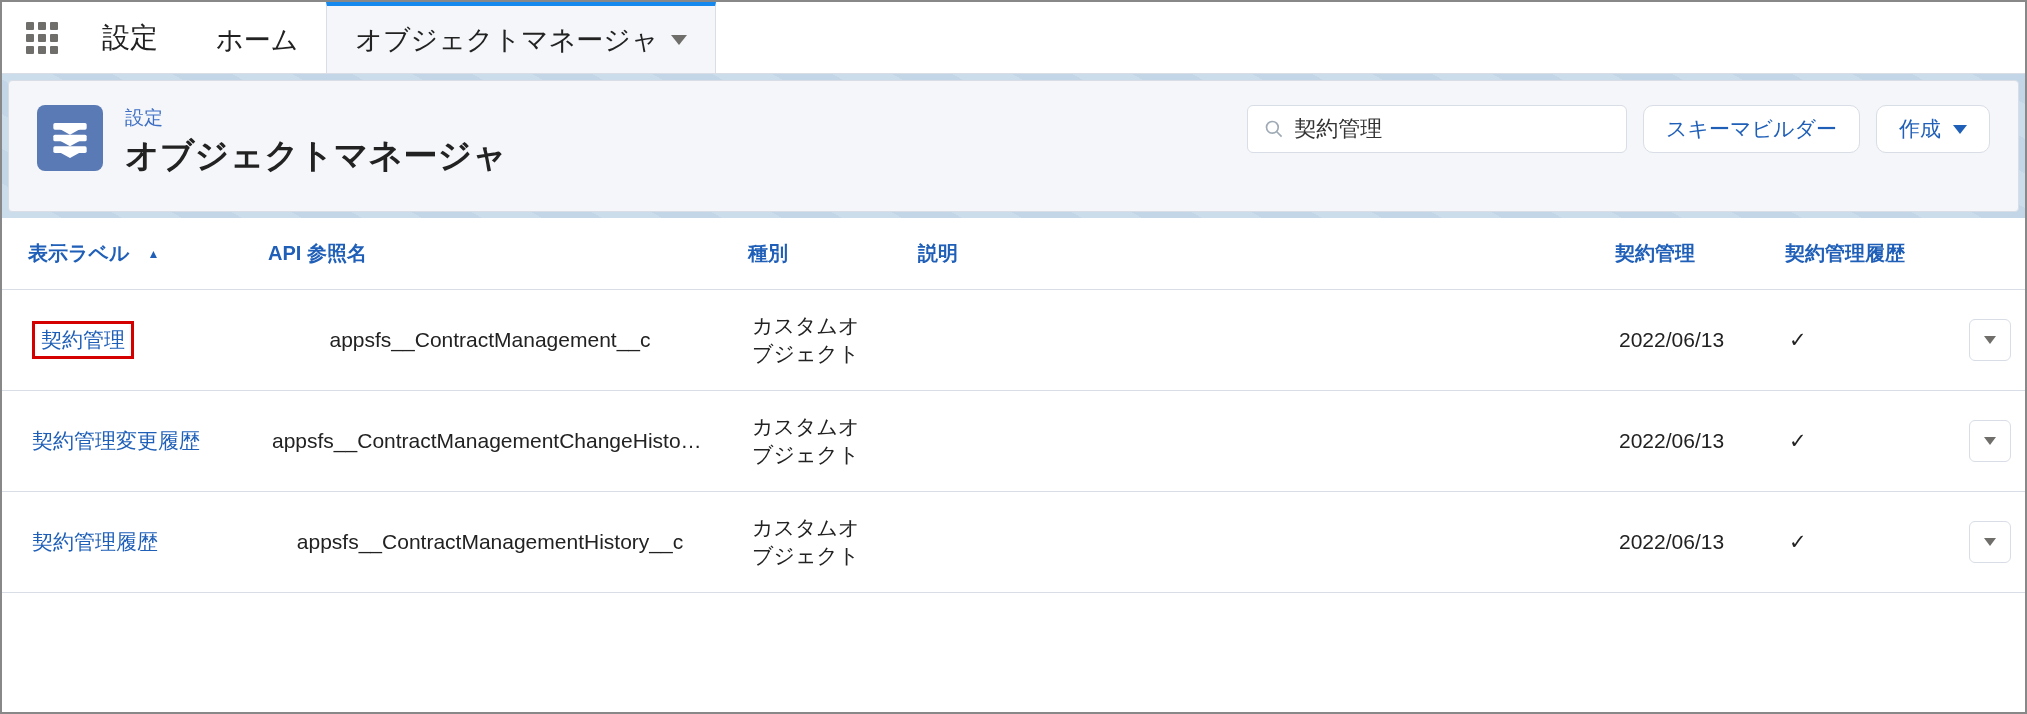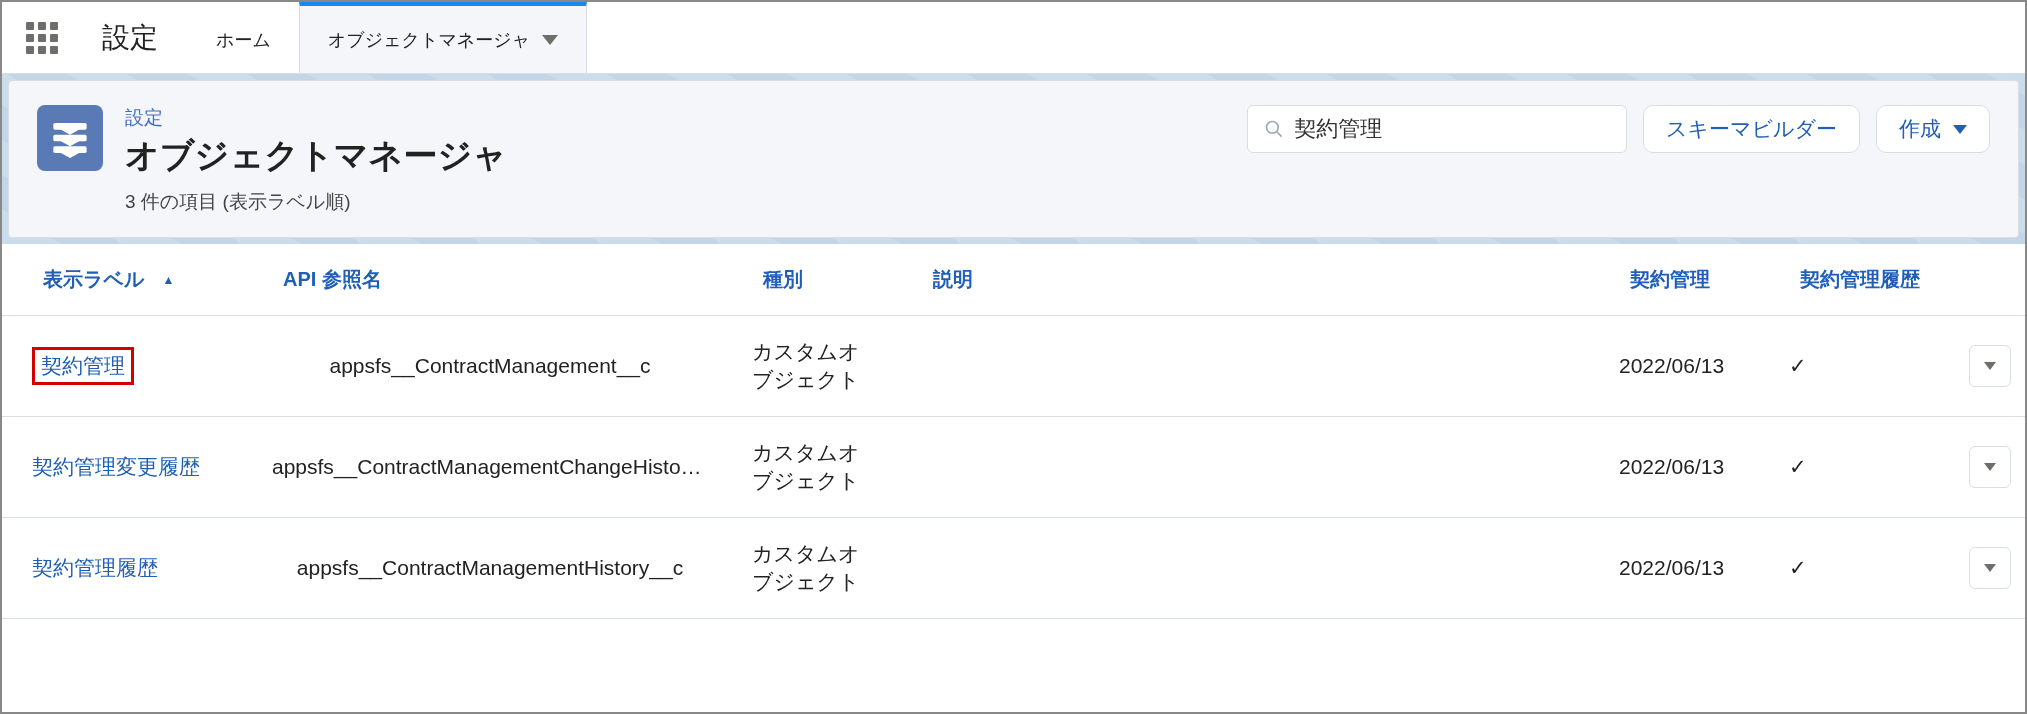--- a/index.html
+++ b/index.html
@@ -36,21 +36,21 @@
   .app-title {
     font-size: 28px;
     font-weight: 400;
     display: flex; align-items: center;
     padding: 0 30px 0 20px;
     color: #222;
   }
   .tab {
     display: flex; align-items: center;
     padding: 8px 28px;
-    font-size: 18px;
+    font-size: 27px;
     color: #222;
     border-top: 4px solid transparent;
     cursor: pointer;
     gap: 12px;
   }
   .tab.active {
     border-top: 4px solid #1589ee;
     background: #f4f6f9;
     border-left: 1px solid #d8dde6;
     border-right: 1px solid #d8dde6;
@@ -105,21 +105,21 @@
     background:#fff; border:1px solid #d8dde6; border-radius:10px;
     height:48px; padding:0 22px; font-size:21px; color:#1f5fb8;
     display:flex; align-items:center; gap:12px; cursor:pointer;
   }
   .btn .chev { border-top-color:#1f5fb8; border-left-width:7px; border-right-width:7px; border-top-width:9px;}
 
   
   .tbl { width:100%; border-collapse:collapse; }
   .tbl th {
     text-align:left; font-size:20px; font-weight:600; color:#1f5fb8;
-    padding:22px 14px 22px 41px;
+    padding:22px 14px 22px 26px;
     border-bottom:1px solid #d8dde6;
     white-space:nowrap;
   }
   .tbl th.sort::after {
     content:"▲"; font-size:12px; color:#1f5fb8; margin-left:18px; position:relative; top:-2px;
   }
   .tbl td {
     font-size:21px; color:#222;
     padding:22px 14px 22px 30px;
     border-bottom:1px solid #d8dde6;
@@ -178,21 +178,20 @@
         <g>
           <rect x="2" y="3" width="20" height="4" rx="1"></rect>
           <rect x="2" y="10" width="20" height="4" rx="1"></rect>
           <rect x="2" y="17" width="20" height="4" rx="1"></rect>
         </g>
       </svg>
     </div>
     <div class="ph-left">
       <div class="eyebrow">設定</div>
       <div class="ph-title">オブジェクトマネージャ</div>
-      <div class="ph-sub">3 件の項目 (表示ラベル順)</div>
     </div>
     <div class="ph-right">
       <div class="search-box">
         <svg viewBox="0 0 24 24">
             <circle cx="10" cy="10" r="7"></circle>
             <line x1="15" y1="15" x2="21" y2="21"></line>
           </svg>
         <input type="text" value="契約管理" style="">
       </div>
       <button class="btn">スキーマビルダー</button>

